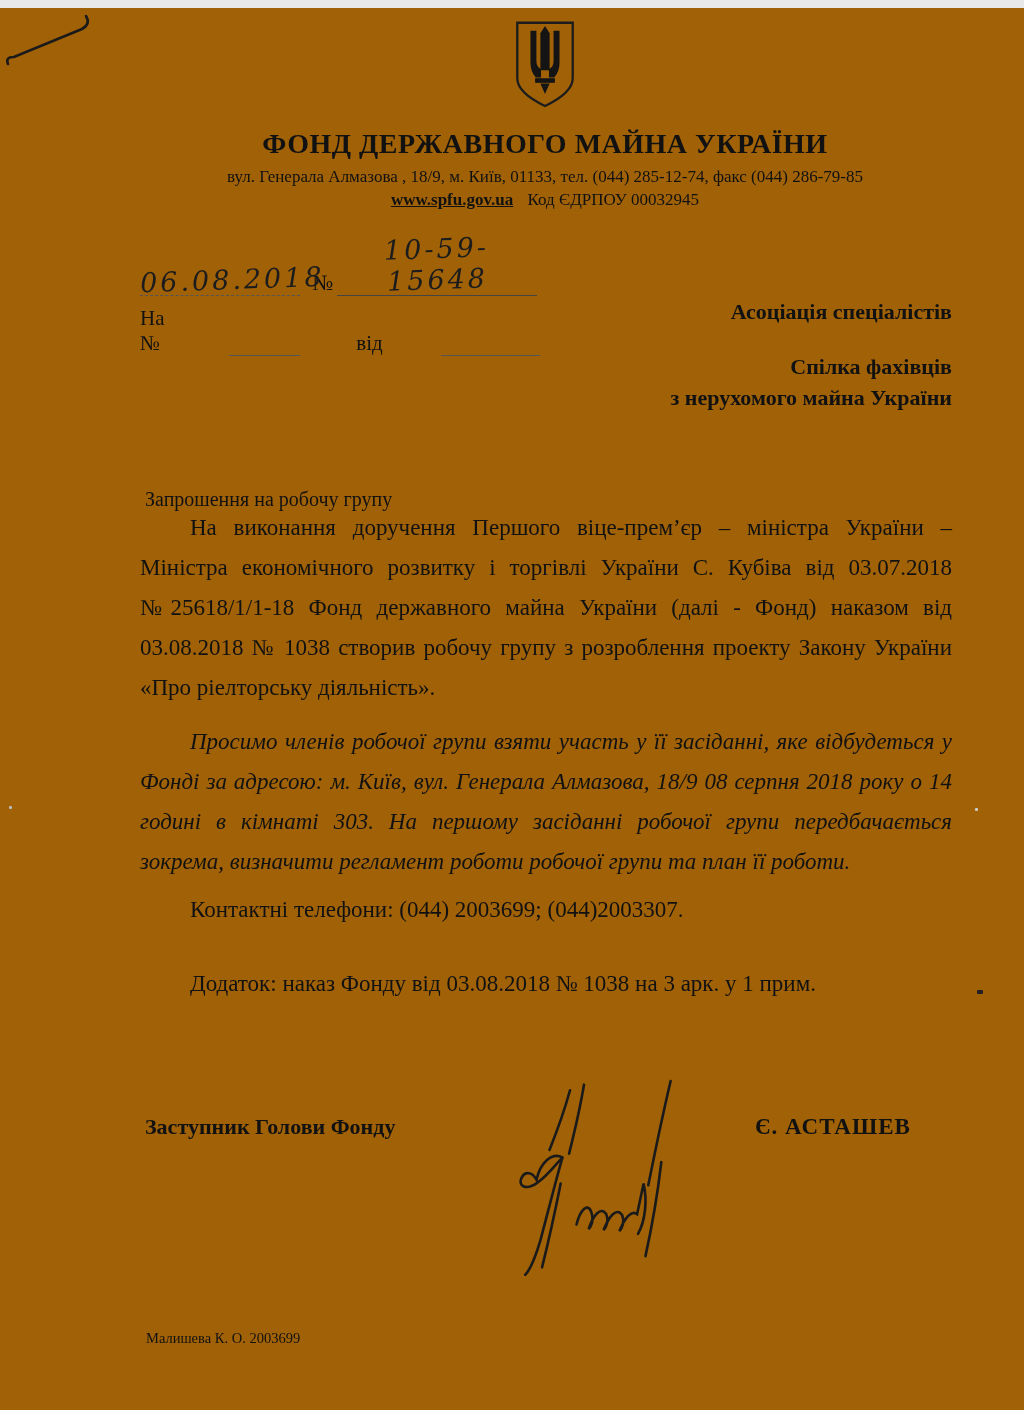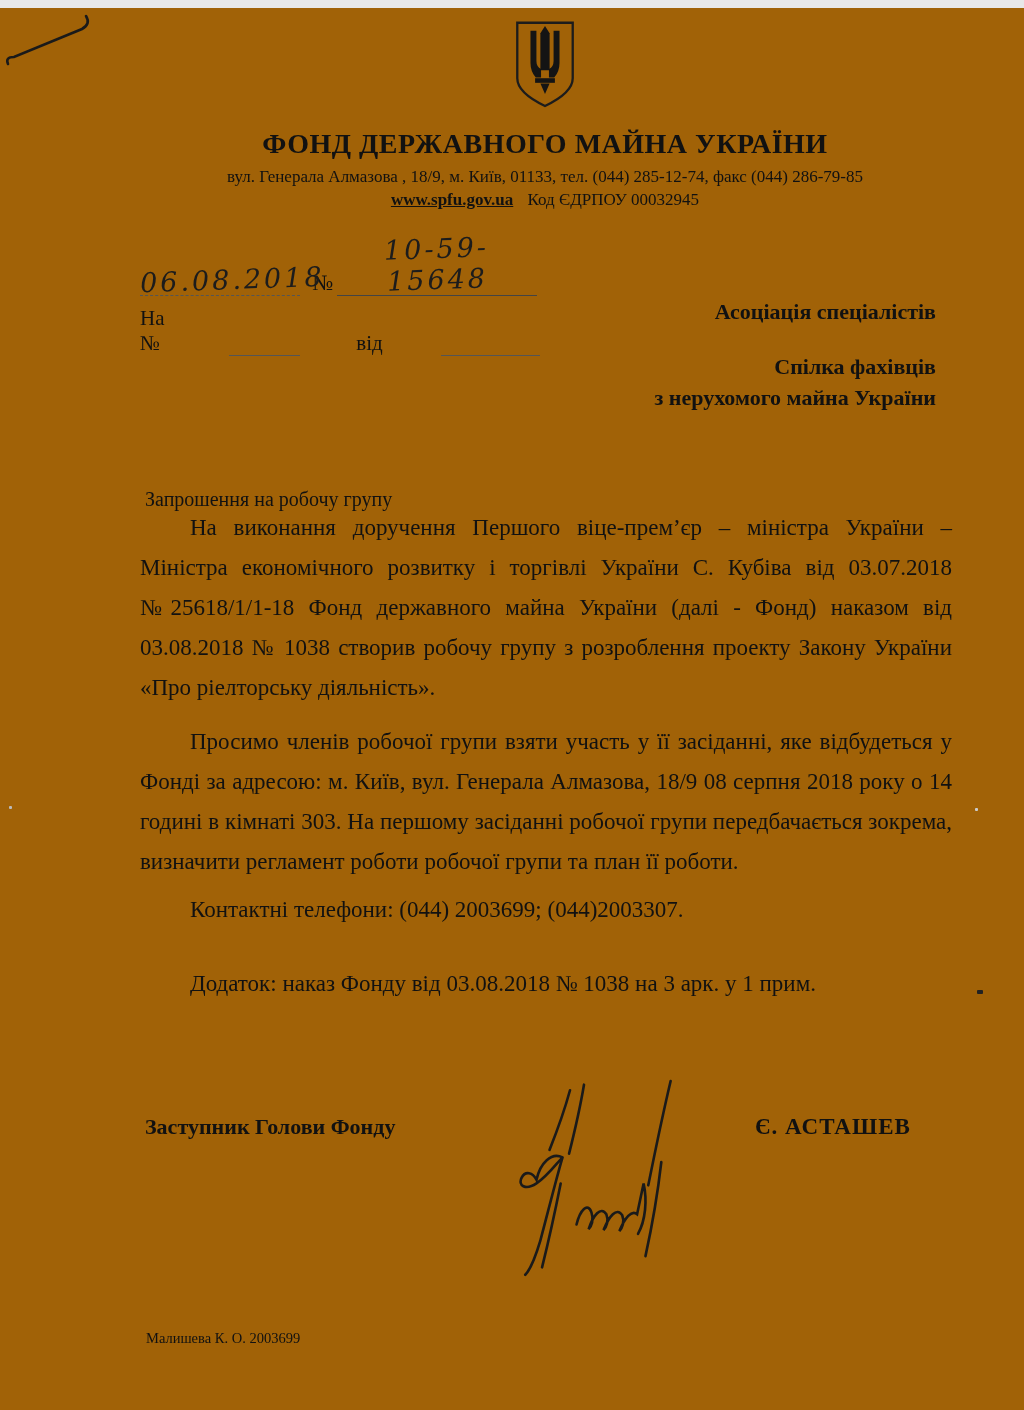--- a/index.html
+++ b/index.html
@@ -51,21 +51,21 @@
   .date-blank { display: inline-block; width: 160px; border-bottom: 1px dashed #555; text-align: center; }
   .num-sign { margin: 0 4px 0 12px; font-size: 22px; }
   .num-blank { display: inline-block; width: 200px; border-bottom: 1.5px solid #444; text-align: center; }
   .ref-line2 { margin-top: 10px; display: flex; align-items: flex-end; gap: 48px; }
   .blank-short { display: inline-block; width: 108px; border-bottom: 1.5px solid #555; margin: 0 8px; }
   .blank-long { display: inline-block; width: 150px; border-bottom: 1.5px solid #555; margin-left: 10px; }
 
   
   .recipients {
     position: absolute;
-    right: 88px;
+    right: 72px;
     top: 288px;
     width: 420px;
     text-align: right;
     font-weight: bold;
     font-size: 22px;
     line-height: 31px;
   }
   .recipient-2 { margin-top: 24px; }
 
   
@@ -75,21 +75,21 @@
   .body-text {
     position: absolute;
     left: 140px;
     top: 500px;
     width: 812px;
     font-size: 23px;
     line-height: 40px;
     text-align: justify;
   }
   .body-text p { margin: 0; text-indent: 50px; }
-  .para-2 { margin-top: 14px !important; }
+  .para-2 { margin-top: 14px !important; font-style: italic; }
   .contacts-line { margin-top: 8px !important; }
   .attachment-line { margin-top: 34px !important; }
 
   
   .position-title { position: absolute; left: 145px; top: 1106px; font-size: 22px; font-weight: bold; text-align: right; }
   .signer-name { position: absolute; left: 755px; top: 1106px; font-size: 23px; font-weight: bold; letter-spacing: 1px; font-family: Liberation Serif, serif; }
   .signature-svg { position: absolute; left: 488px; top: 1062px; width: 205px; height: 212px; }
 
   
   .footer-line { position: absolute; left: 146px; top: 1322px; font-size: 14.5px; }

